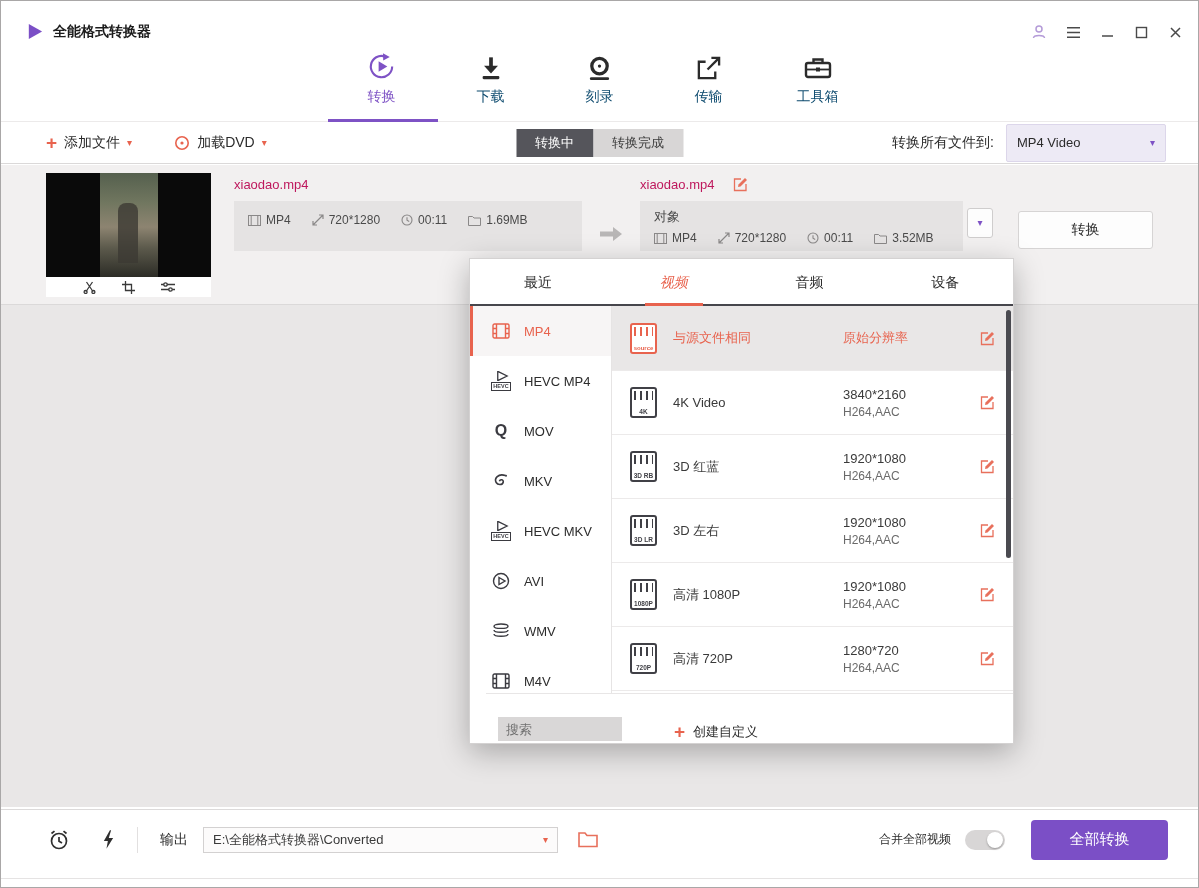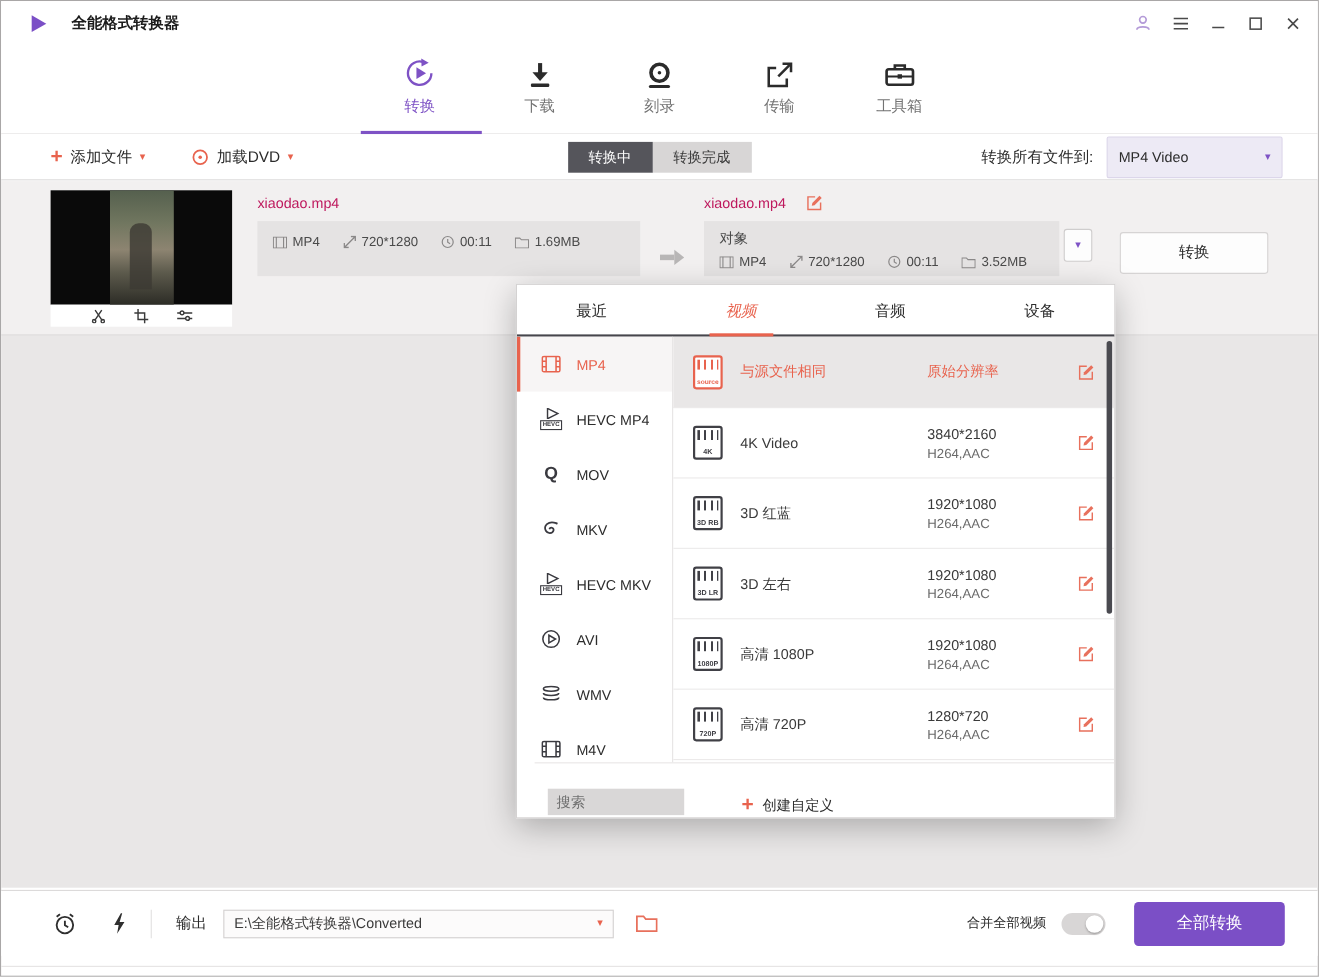--- a/index.html
+++ b/index.html
@@ -1,32 +1,32 @@
 <!DOCTYPE html>
 <html><head>
 <meta charset="utf-8">
 <style>
   *{margin:0;padding:0;box-sizing:border-box;}
   html,body{background:#cfcdcd;}
   body{font-family:"Liberation Sans","DejaVu Sans",sans-serif;}
   .window{position:relative;width:1199px;height:888px;background:#fff;border:1px solid #a9a7a7;overflow:hidden;}
 
   
-  .titlebar{position:absolute;top:0;left:0;right:0;height:40px;display:flex;align-items:center;padding:0 14px 0 24px;background:#fff;gap:12px;}
+  .titlebar{position:absolute;top:0;left:0;right:0;height:40px;display:flex;align-items:flex-end;padding:0 14px 0 24px;background:#fff;}
   .app-logo{display:flex;align-items:center;}
   .app-title{font-weight:bold;font-size:14px;color:#1c1c1c;margin-left:9px;}
   .win-controls{margin-left:auto;display:flex;align-items:center;gap:16px;}
   .wc{display:flex;align-items:center;justify-content:center;width:18px;height:18px;cursor:pointer;}
 
   
   .nav{position:absolute;top:40px;left:0;right:0;height:81px;background:#fff;border-bottom:1px solid #eceaea;}
   .nav-tabs{display:flex;justify-content:center;gap:30px;padding-top:9px;}
   .nav-tab{width:79px;display:flex;flex-direction:column;align-items:center;gap:6px;cursor:pointer;}
   .nav-icon{height:32px;display:flex;align-items:flex-end;justify-content:center;}
-  .nav-label{font-size:14px;color:#737373;}
+  .nav-label{font-size:14px;color:#0c4a6e;}
   .nav-tab.active .nav-label{color:#7e52c5;}
   .nav-underline{position:absolute;left:327px;bottom:-1px;width:110px;height:3px;background:#7e52c5;}
 
   
   .toolbar{position:absolute;top:121px;left:0;right:0;height:42px;background:#fff;border-bottom:1px solid #dbd9d9;display:flex;align-items:center;padding:0 32px 0 45px;}
   .tb-btn{display:flex;align-items:center;gap:7px;font-size:14px;color:#2b2b2b;cursor:pointer;margin-right:42px;}
   .plus{color:#e8634e;font-size:19px;font-weight:bold;line-height:14px;}
   .caret{font-size:10px;color:#e8634e;line-height:10px;}
   .caret.purple{color:#7e52c5;}
   .status-tabs{position:absolute;left:50%;top:7px;transform:translateX(-50%);display:flex;}

